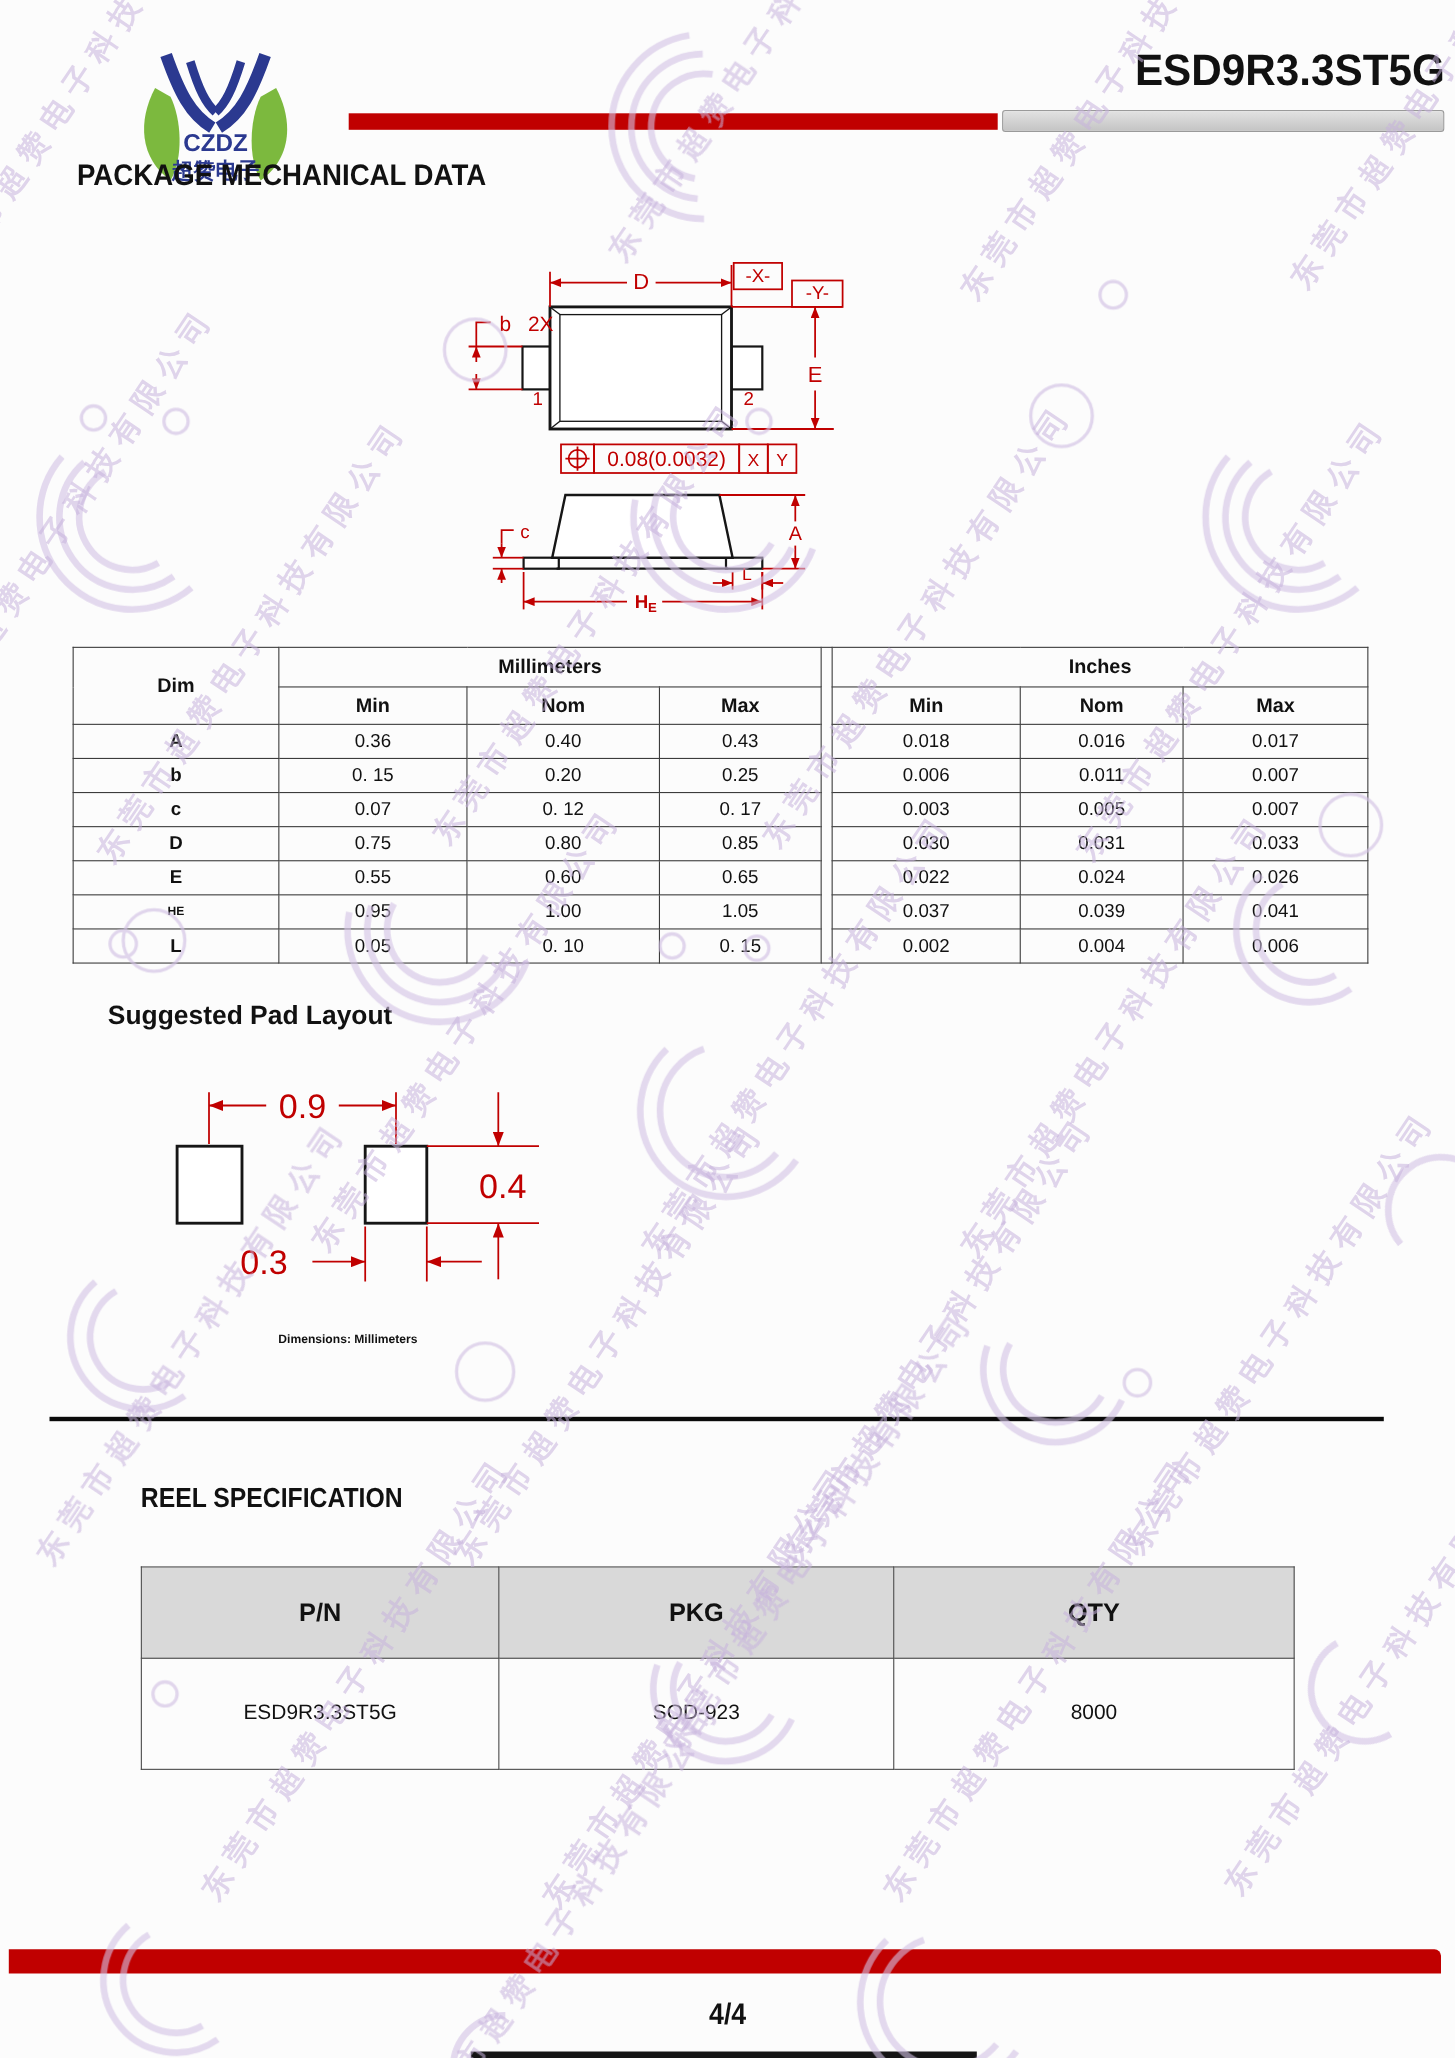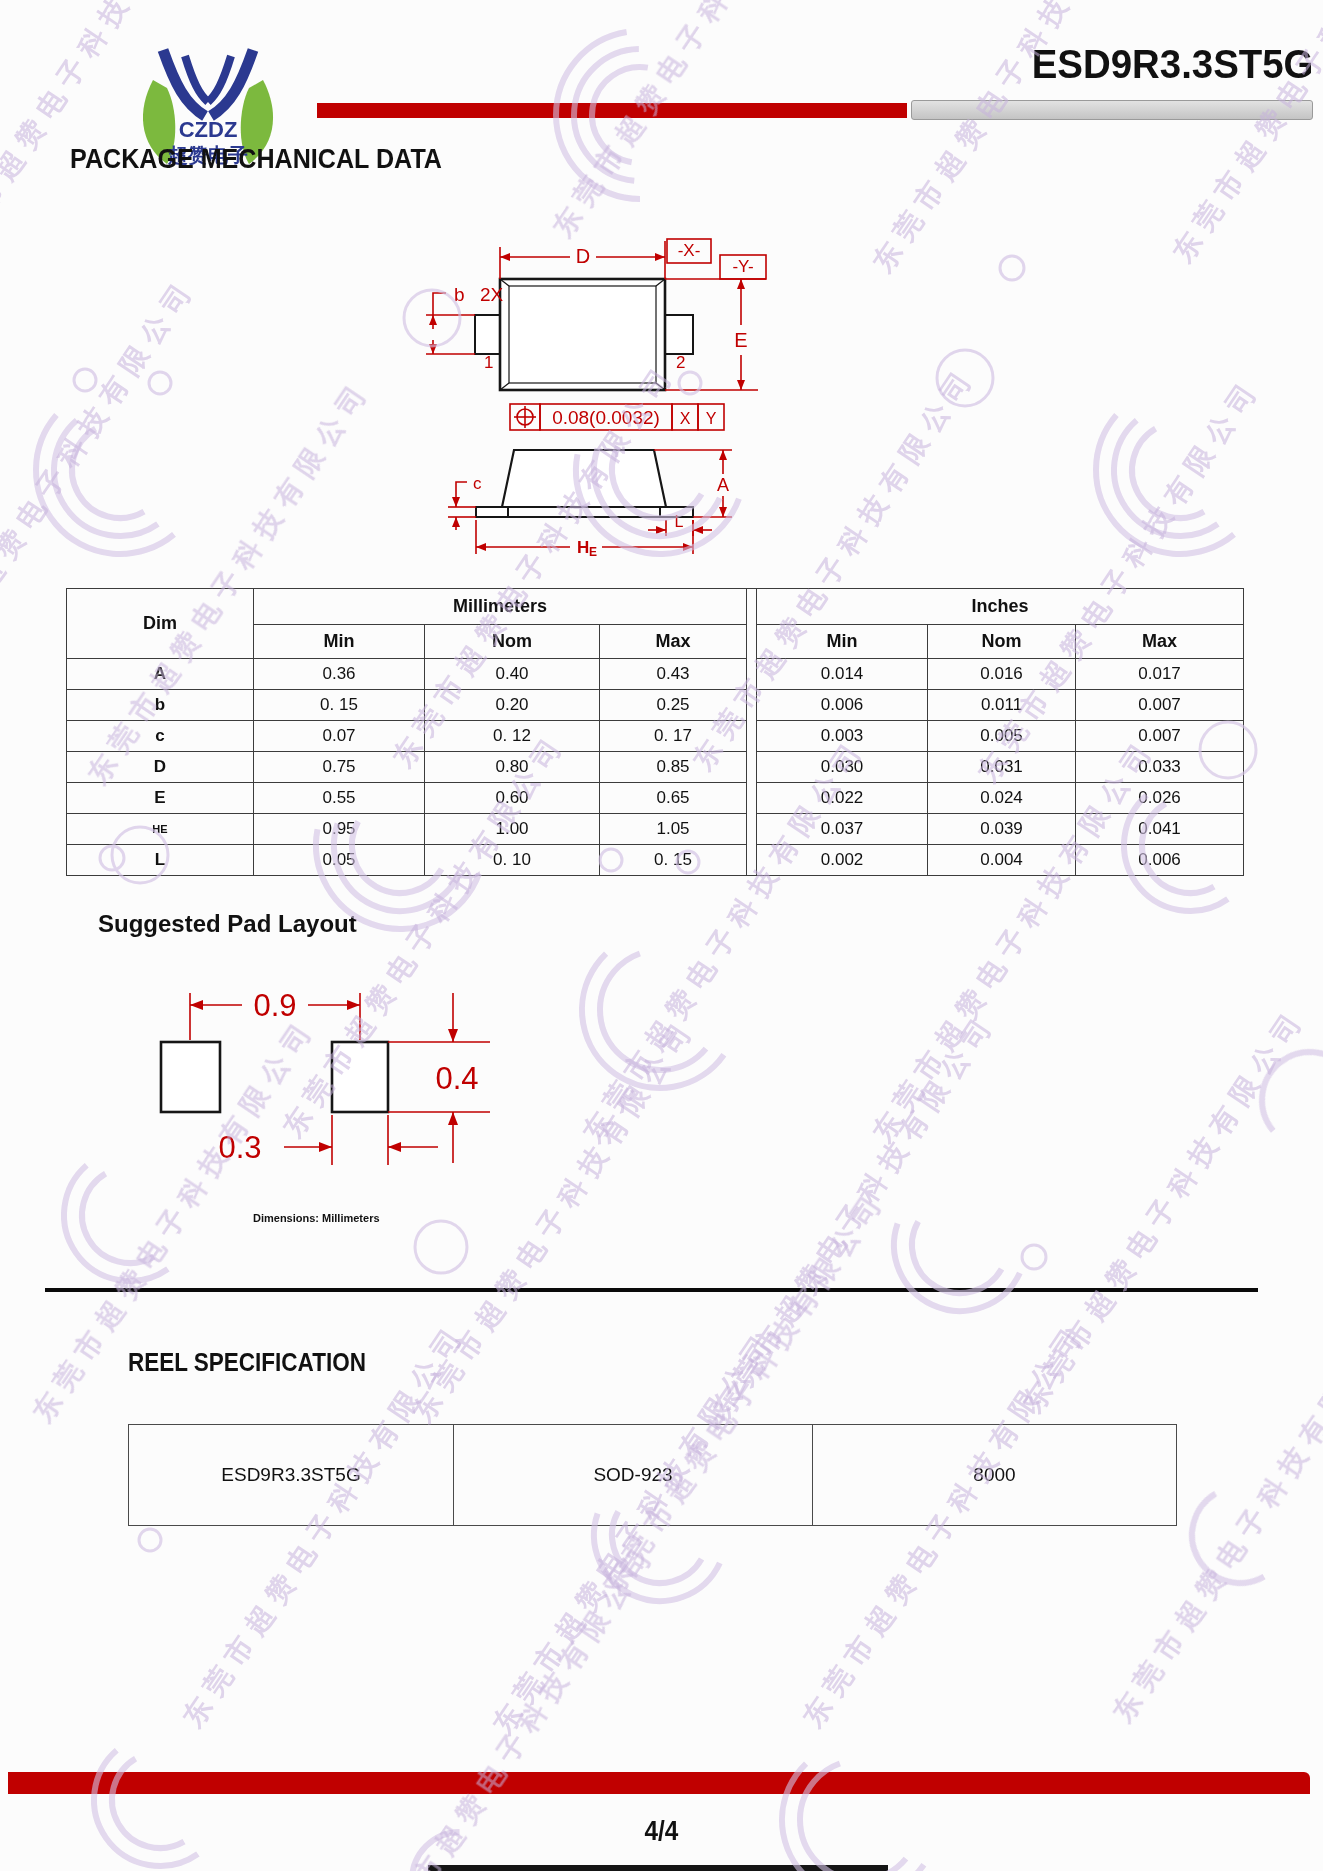--- a/index.html
+++ b/index.html
@@ -15,21 +15,21 @@
         transform:rotate(-56deg); transform-origin:0 50%; }
   .wm-svg { position:absolute; inset:0; width:100%; height:100%; }
 
   
   .part-title { position:absolute; top:42px; right:10px; z-index:2;
     font-size:40px; font-weight:bold; letter-spacing:0px; transform:scaleX(.96);
     transform-origin:right center; }
   .red-bar  { position:absolute; left:317px; top:103px; width:590px; height:15px; z-index:2; }
   .gray-bar { position:absolute; left:911px; top:100px; width:400px; height:18px; z-index:1;
     background:linear-gradient(#e2e2e2,#c4c4c4); border:1px solid #9a9a9a; border-radius:3px; }
-  .logo { position:absolute; left:123px; top:32px; z-index:2;text-align:center; }
+  .logo { position:absolute; left:111px; top:32px; z-index:2;text-align:center; }
 
   .h-mech { position:absolute; left:70px; top:144px; z-index:2;
     font-size:27px; font-weight:bold; transform:scaleX(.93); transform-origin:left center; }
   .h-pad  { position:absolute; left:98px; top:910px;  z-index:2; font-size:24px; font-weight:bold; }
   .h-reel { position:absolute; left:128px; top:1348px; z-index:2;
     font-size:25px; font-weight:bold; transform:scaleX(.9); transform-origin:left center; }
 
   
   .svg-abs { position:absolute; z-index:2; }
   .pad-note { position:absolute; left:253px; top:1212px; z-index:2;
@@ -231,21 +231,21 @@
       <td class="hd">Max</td>
       <td class="hd">Min</td>
       <td class="hd">Nom</td>
       <td class="hd">Max</td>
     </tr>
     <tr class="dr">
       <td class="dim">A</td>
       <td>0.36</td>
       <td>0.40</td>
       <td>0.43</td>
-      <td>0.014</td>
+      <td>0.018</td>
       <td>0.016</td>
       <td>0.017</td>
     </tr>
     <tr class="dr">
       <td class="dim">b</td>
       <td>0. 15</td>
       <td>0.20</td>
       <td>0.25</td>
       <td>0.006</td>
       <td>0.011</td>
@@ -340,20 +340,25 @@
   <div class="divider"></div>
   <div class="h-reel">REEL SPECIFICATION</div>
 
   <table class="reel-table">
     <colgroup>
         <col style="width:325px">
         <col style="width:359px">
         <col style="width:364px">
       </colgroup>
     <tbody>
+        <tr class="hdr">
+      <td>P/N</td>
+      <td>PKG</td>
+      <td>QTY</td>
+    </tr>
     <tr class="row">
       <td>ESD9R3.3ST5G</td>
       <td>SOD-923</td>
       <td>8000</td>
     </tr>
   </tbody>
     </table>
 
   <div class="foot-bar" style="background:#c00000;"></div>
   <div class="page-num">4/4</div>

